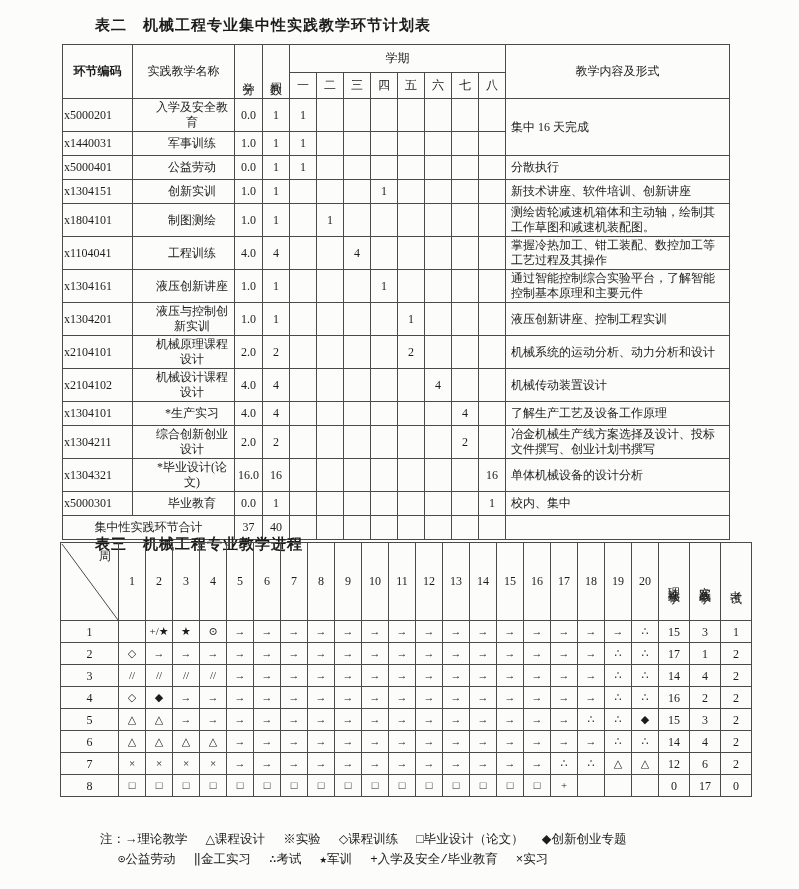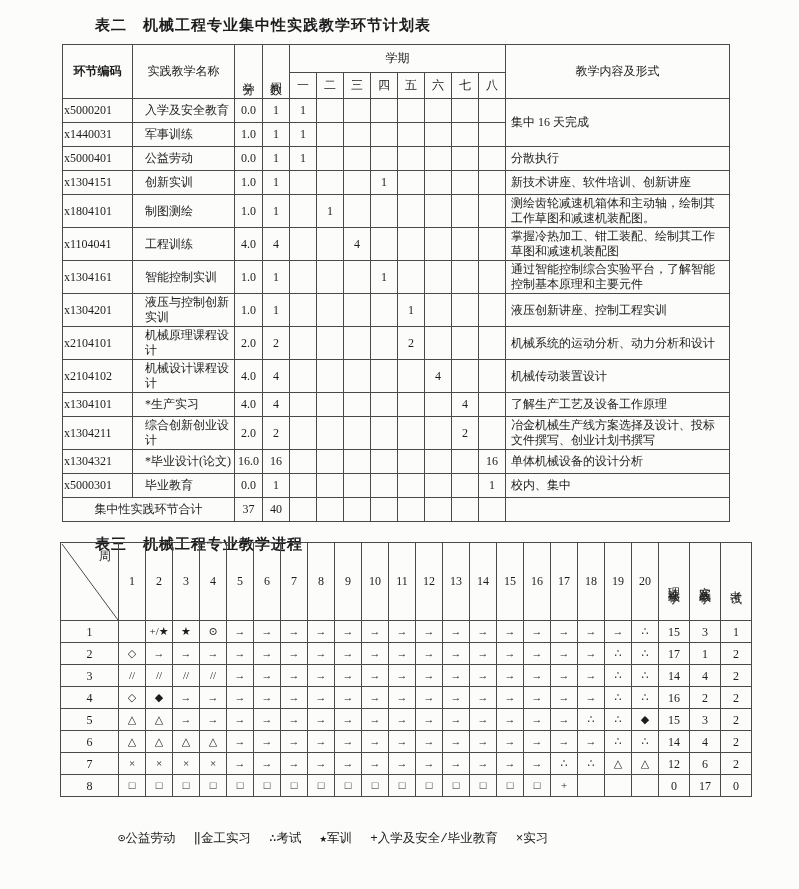--- a/index.html
+++ b/index.html
@@ -22,21 +22,21 @@
   
   #table2 { position:absolute; left:62px; top:44px; font-size:12px; }
   #table2 td, #table2 th { padding:1px 3px; height:24px; line-height:1.25; }
   #table2 .w-code  { width:70px;font-weight:bold; }
   #table2 .w-name  { width:102px; }
   #table2 .w-credit{ width:27px; }
   #table2 .w-weeks { width:27px; }
   #table2 .sem-col { width:27px; }
   #table2 .w-content { width:224px; }
   #table2 td.code  { text-align:left; padding-left:1px; }
-  #table2 td.name  { text-align:left; padding-left:12px; }
+  #table2 td.name  { text-align:center; padding-left:20px; }
   #table2 td.content { text-align:left; padding-left:5px; }
   #table2 thead tr:first-child th { height:28px; }
   #table2 thead tr:last-child th { height:26px; }
   .vert2 { writing-mode:vertical-rl; text-orientation:upright; letter-spacing:1px; line-height:1; display:inline-block; }
 
   
   #table3 { position:absolute; left:60px; top:542px; font-size:12px; }
   #table3 th { height:78px; padding:0 1px; }
   #table3 td { height:22px; padding:0; line-height:1; }
   #table3 .corner { width:58px; position:relative; padding:0; }
@@ -163,25 +163,25 @@
           <td>4.0</td>
           <td>4</td>
           <td class="sem"></td>
           <td class="sem"></td>
           <td class="sem">4</td>
           <td class="sem"></td>
           <td class="sem"></td>
           <td class="sem"></td>
           <td class="sem"></td>
           <td class="sem"></td>
-          <td class="content">掌握冷热加工、钳工装配、绘制其工作草图和减速机装配图</td>
+          <td class="content">掌握冷热加工、钳工装配、数控加工等工艺过程及其操作</td>
         </tr>
         <tr>
           <td class="code">x1304161</td>
-          <td class="name">智能控制实训</td>
+          <td class="name">液压创新讲座</td>
           <td>1.0</td>
           <td>1</td>
           <td class="sem"></td>
           <td class="sem"></td>
           <td class="sem"></td>
           <td class="sem">1</td>
           <td class="sem"></td>
           <td class="sem"></td>
           <td class="sem"></td>
           <td class="sem"></td>
@@ -552,16 +552,17 @@
           <td class="t3c"></td>
           <td class="t3c"></td>
           <td>0</td>
           <td>17</td>
           <td>0</td>
         </tr>
       </tbody>
   </table>
 
   <div id="legend">
+    <div><span>注：</span><span id="legend-line-1"><span class="legend-item">→理论教学</span><span class="legend-item">△课程设计</span><span class="legend-item">※实验</span><span class="legend-item">◇课程训练</span><span class="legend-item">□毕业设计（论文）</span><span class="legend-item">◆创新创业专题</span></span></div>
     <div class="line2"><span id="legend-line-2"><span class="legend-item">⊙公益劳动</span><span class="legend-item">‖金工实习</span><span class="legend-item">∴考试</span><span class="legend-item">★军训</span><span class="legend-item">+入学及安全/毕业教育</span><span class="legend-item">×实习</span></span></div>
   </div>
 
 </div>
 
 </body></html>

